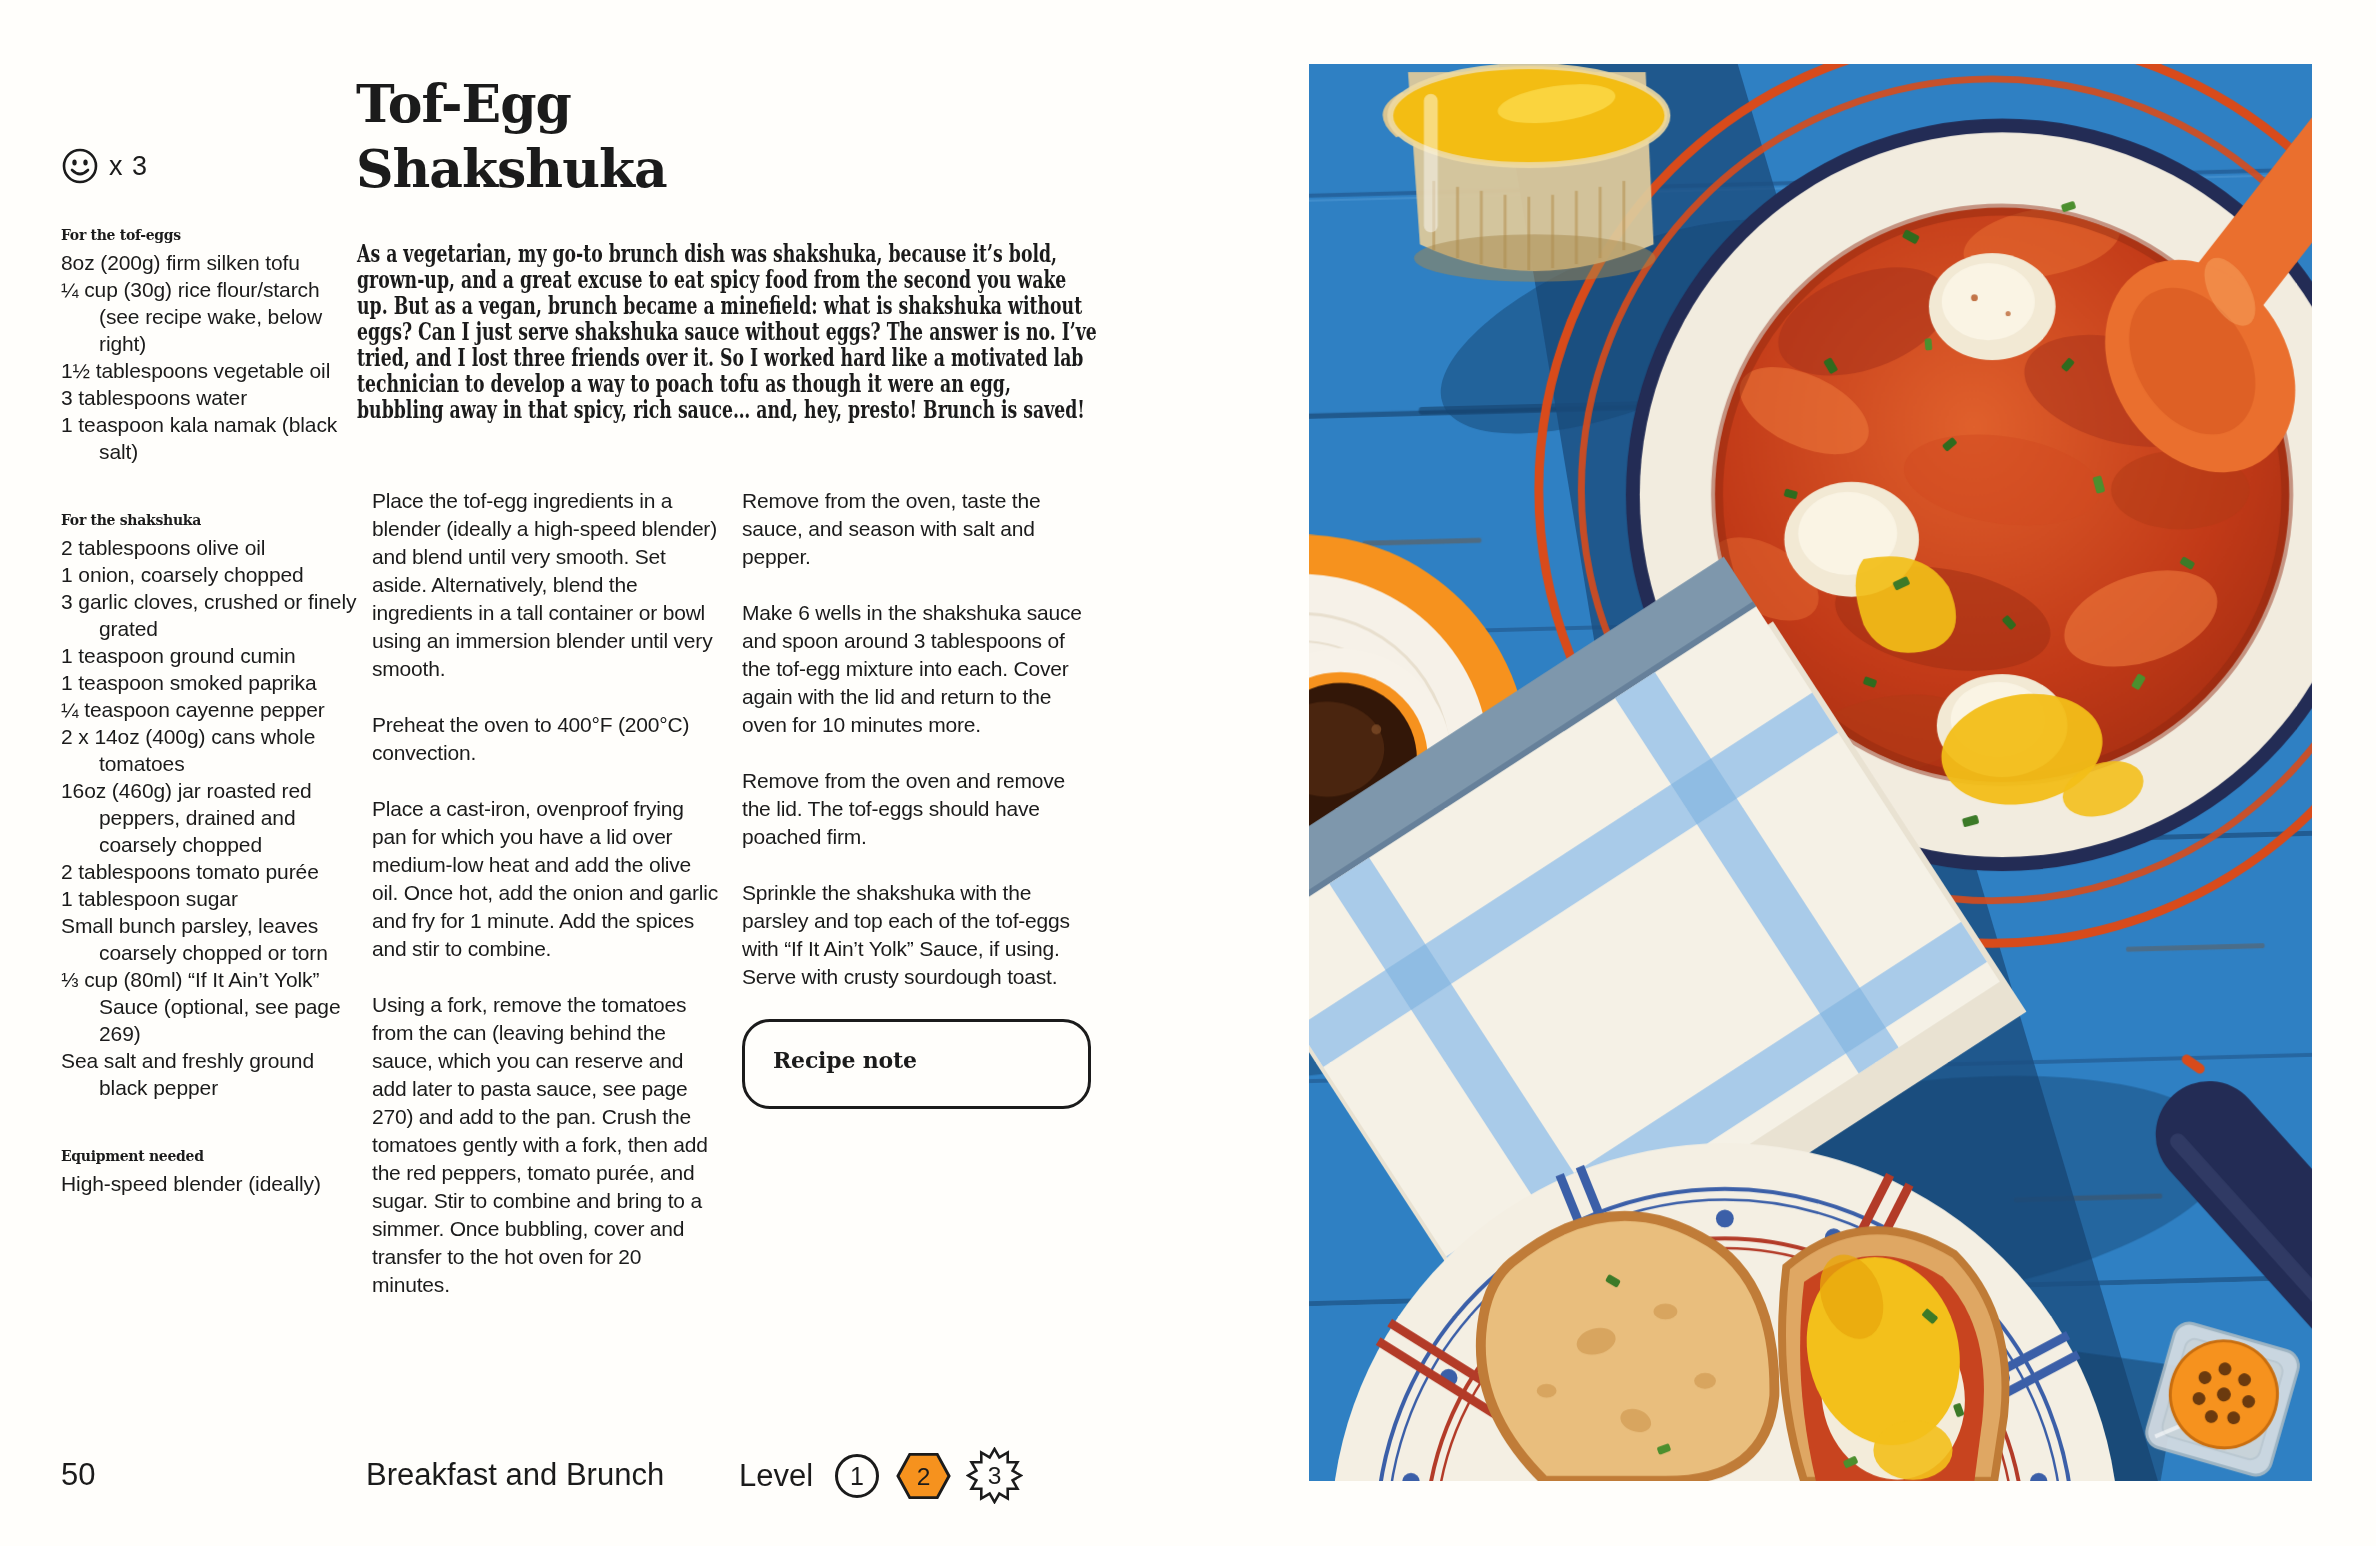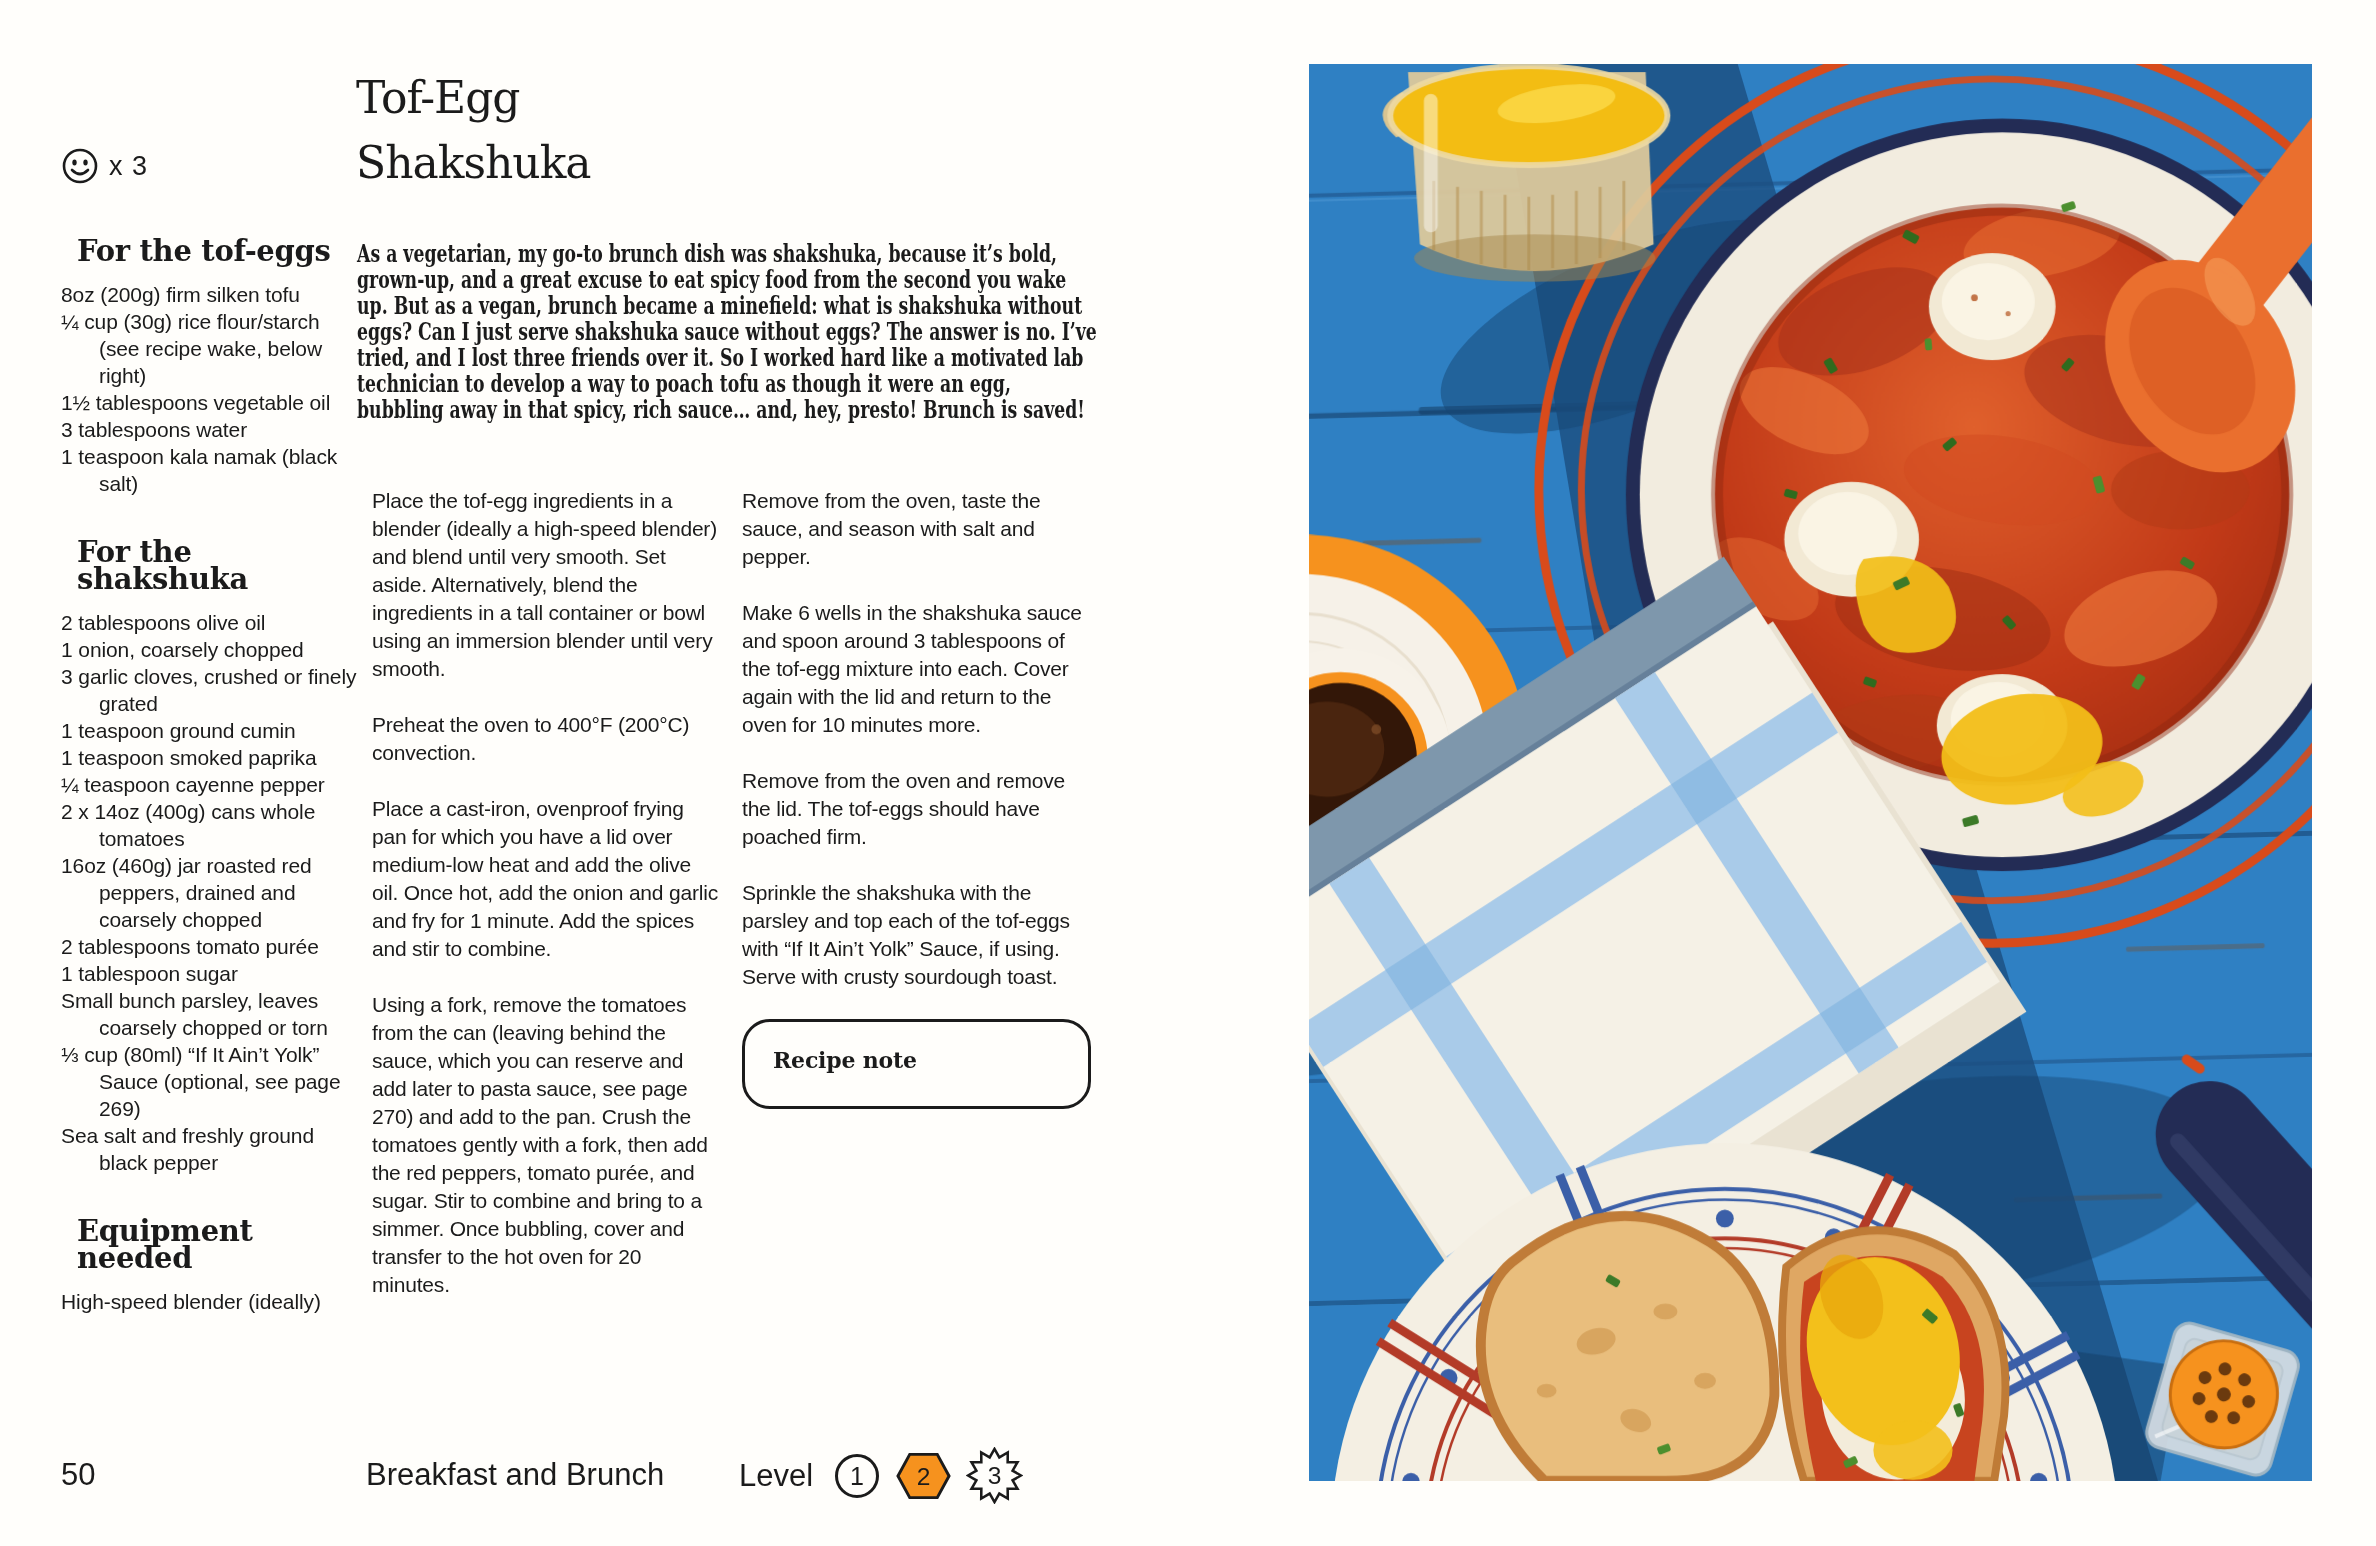--- a/index.html
+++ b/index.html
@@ -12,26 +12,26 @@
   html,body{margin:0;padding:0;background:#ffffff;}
   .page{position:relative;width:2376px;height:1546px;background:#fffefb;overflow:hidden;
         color:var(--text-black);font-family:"Liberation Sans","DejaVu Sans",sans-serif;}
   .serif{font-family:"DejaVu Serif","Liberation Serif",serif;}
 
   
   .servings{position:absolute;left:61px;top:147px;display:flex;align-items:center;gap:10px;}
   .servings .label{font-size:27px;letter-spacing:1px;}
 
   
-  .title{position:absolute;left:356px;top:36px;font-weight:normal;font-size:44px;line-height:65px;letter-spacing:-1px;}
+  .title{position:absolute;left:356px;top:36px;font-weight:bold;font-size:52px;line-height:65px;letter-spacing:-1px;}
 
   
   .ingredients{position:absolute;left:61px;top:222px;width:301px;font-size:21px;line-height:27px;letter-spacing:-0.1px;}
   .ing-group{margin:0 0 42px 0;}
-  .ing-group h3{font-family:"DejaVu Serif","Liberation Serif",serif;font-size:29px;line-height:27px;margin:16px;font-weight:bold;letter-spacing:-0.3px;}
+  .ing-group h3{font-family:"DejaVu Serif","Liberation Serif",serif;font-size:14px;line-height:27px;margin:0;font-weight:bold;letter-spacing:-0.3px;}
   .ingredients ul{list-style:none;margin:0;padding:0;}
   .ingredients li{padding-left:38px;text-indent:-38px;}
 
   
   .intro{position:absolute;left:357px;top:241px;width:1030px;transform:scaleX(0.72);transform-origin:left top;}
   .intro p{margin:0;font-weight:bold;font-size:24px;line-height:26px;letter-spacing:0px;}
 
   
   .method{position:absolute;left:357px;top:487px;display:flex;gap:22px;margin-left:15px;}
   .m-col{width:348px;font-size:21px;line-height:28px;letter-spacing:-0.2px;}

